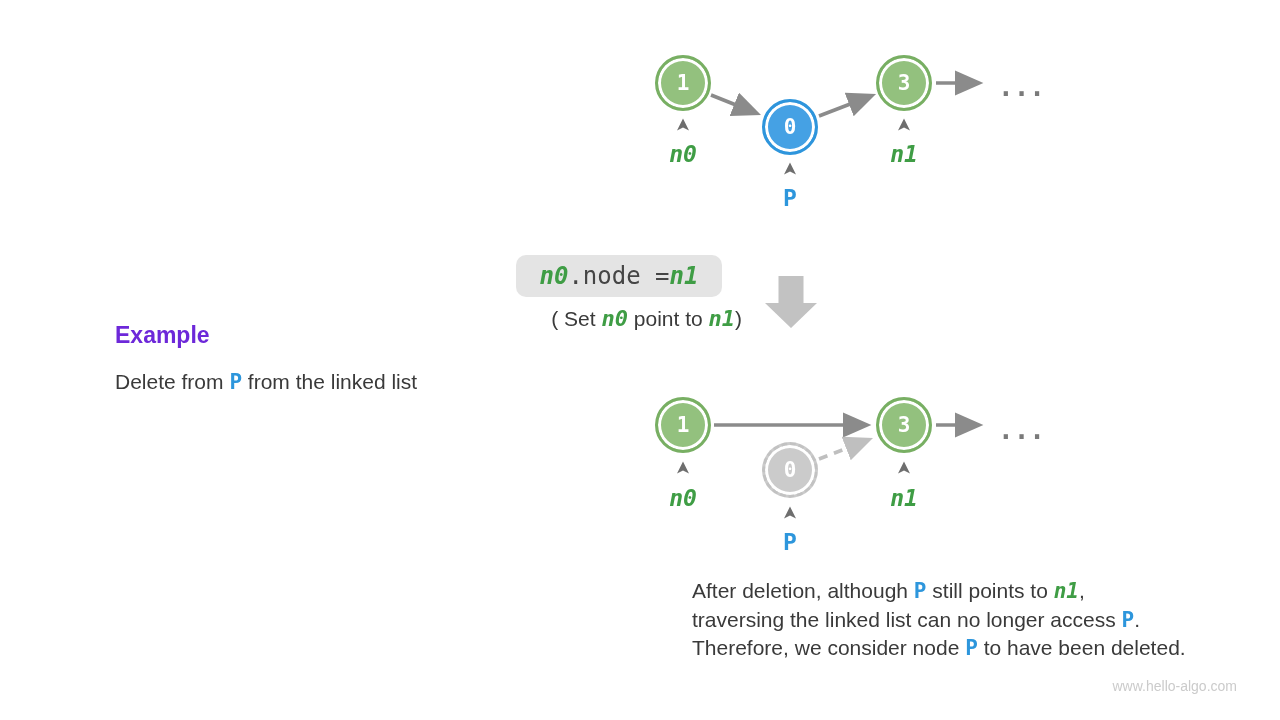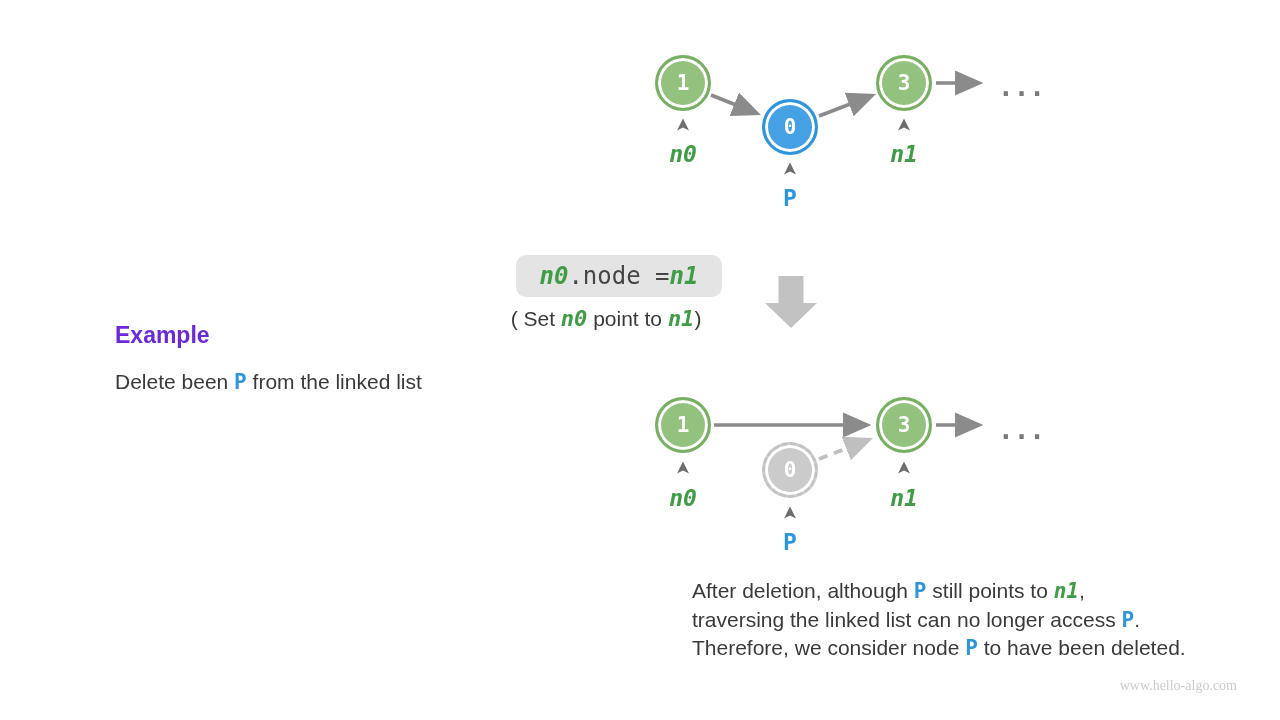--- a/index.html
+++ b/index.html
@@ -23,34 +23,34 @@
           font-family:"DejaVu Sans Mono","Liberation Mono",monospace;
           font-weight:bold;font-size:23px;}
   .dots{position:absolute;color:#7a7a7a;font-weight:bold;font-size:26px;
         font-family:"DejaVu Sans Mono","Liberation Mono",monospace;}
 
   
   .code-box{position:absolute;left:516px;top:255px;width:206px;height:42px;
             background:#e4e4e4;border-radius:10px;display:flex;align-items:center;
             justify-content:center;font-family:"DejaVu Sans Mono","Liberation Mono",monospace;
             font-size:24px;color:#454545;}
-  .code-caption{position:absolute;left:484px;top:306px;width:244px;text-align:center;
+  .code-caption{position:absolute;left:498px;top:306px;width:244px;text-align:right;
                 font-size:21px;color:#3a3a3a;white-space:nowrap;}
   .code-caption .mono{font-size:22px;}
 
   
   .example-title{position:absolute;left:115px;top:322px;font-size:23px;font-weight:bold;color:#6d28d9;}
   .example-line{position:absolute;left:115px;top:370px;font-size:21px;color:#3a3a3a;white-space:nowrap;}
 
   
   .note{position:absolute;left:648px;top:577px;font-size:21px;line-height:28.6px;
         color:#3a3a3a;white-space:nowrap;margin-left:44px;}
 
   .watermark{position:absolute;right:43px;top:678px;font-size:14px;color:#cbcbcb;
-             font-family:Liberation Serif, serif;}
+             font-family:Liberation Sans, sans-serif;}
 
   svg.overlay{position:absolute;left:0;top:0;width:1280px;height:720px;pointer-events:none;}
 </style>
 </head>
 <body>
 
 <div class="canvas">
 
   <svg class="overlay" viewBox="0 0 1280 720">
     <defs>
@@ -100,21 +100,21 @@
     <span class="green-t">n0</span>
       <span>.node = </span>
       <span class="green-t">n1</span>
   </div>
   <div class="code-caption">
     <span>( Set </span><span class="mono green-t">n0</span><span> point to </span><span class="mono green-t">n1</span><span>)</span>
   </div>
 
   <div class="example-title">Example</div>
   <div class="example-line">
-    <span>Delete been </span><span class="mono blue-t">P</span><span> from the linked list</span>
+    <span>Delete from </span><span class="mono blue-t">P</span><span> from the linked list</span>
   </div>
 
   <div class="node node-green" style="left:655px;top:397px;">
     <span>1</span>
   </div>
   <div class="node node-gray" style="left:762px;top:442px;">
     <span>0</span>
   </div>
   <div class="node node-green" style="left:876px;top:397px;">
     <span>3</span>

